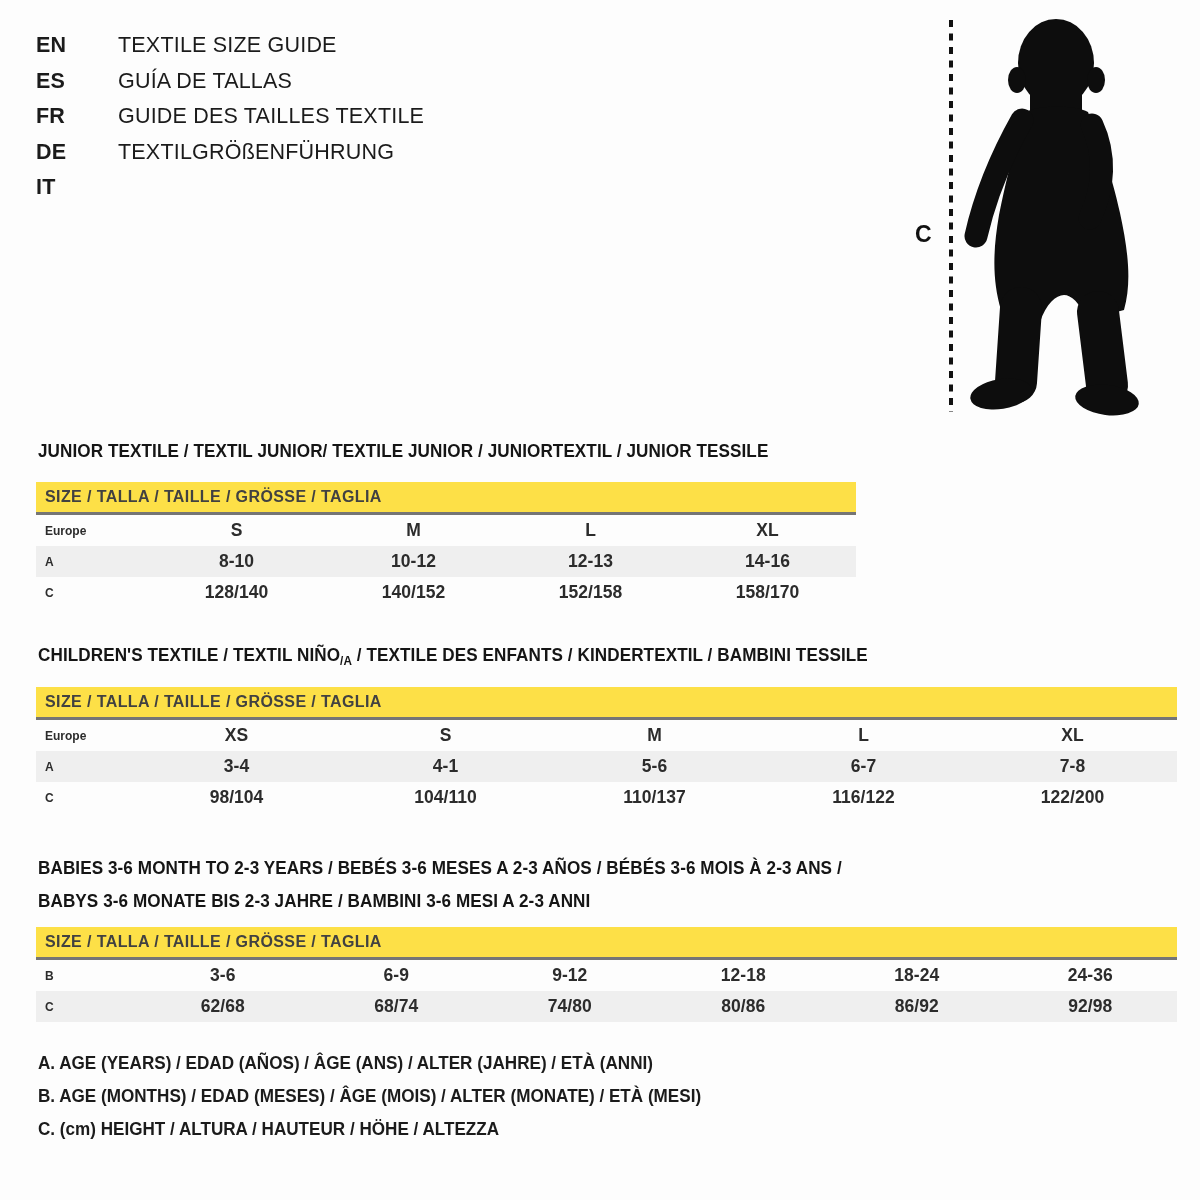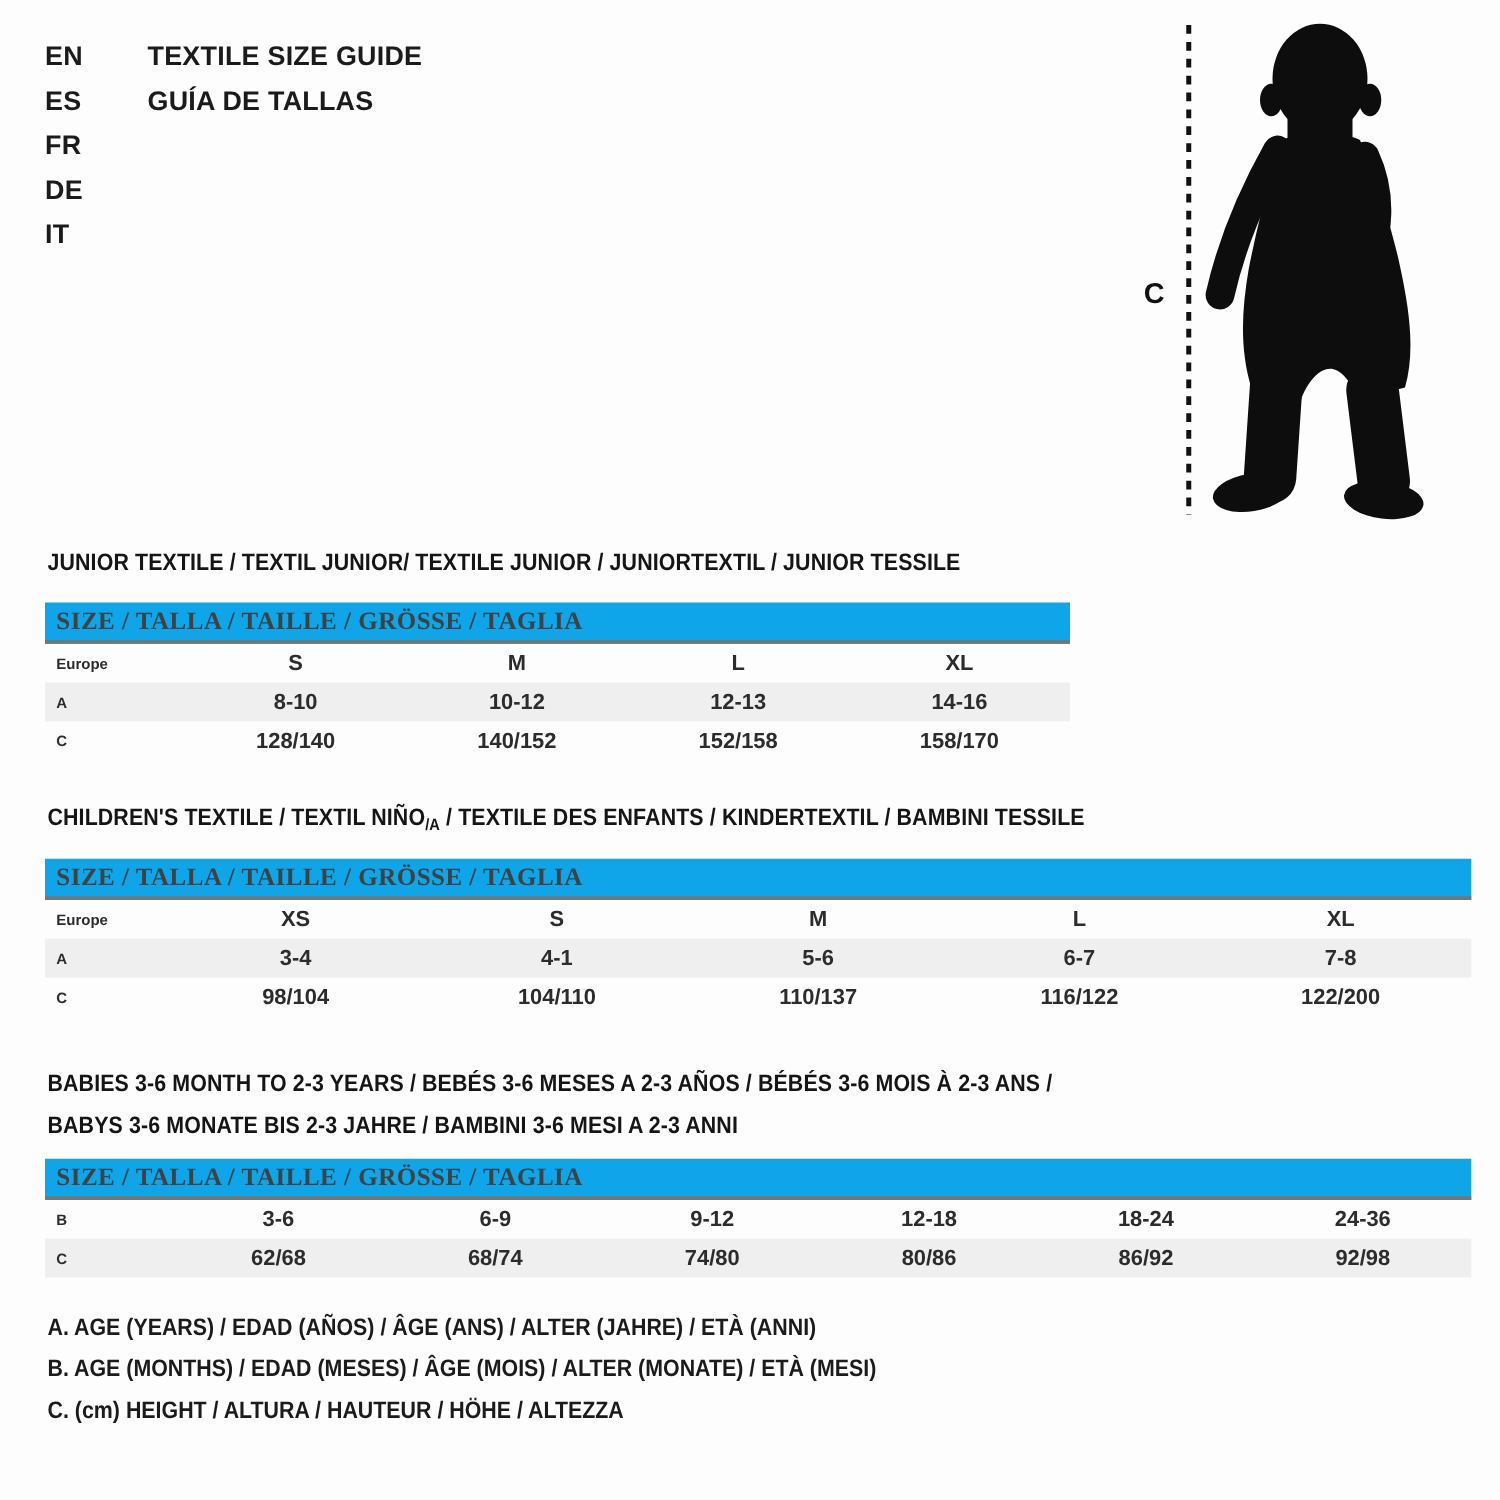--- a/index.html
+++ b/index.html
@@ -5,38 +5,38 @@
   html,body{margin:0;padding:0;background:#ffffff;}
   .page{
     position:relative;width:1200px;height:1200px;margin:0 auto;
     background:#fdfdfd;overflow:hidden;
     font-family:"Liberation Sans",sans-serif;color:#222;
   }
   
   .lang-list{position:absolute;left:36px;top:28px;}
   .lang-row{display:flex;height:35.5px;align-items:center;}
   .lang-code{width:82px;font-weight:bold;font-size:21.5px;color:#1b1b1b;letter-spacing:.2px;}
-  .lang-label{font-weight:bold;font-size:21.5px;color:#1b1b1b;letter-spacing:.2px;white-space:nowrap;text-align:center;}
+  .lang-label{font-weight:normal;font-size:21.5px;color:#1b1b1b;letter-spacing:.2px;white-space:nowrap;text-align:center;}
   
   .figure{position:absolute;left:880px;top:10px;width:280px;height:420px;}
   
   .section-title{
     position:absolute;left:38px;font-weight:bold;font-size:19px;color:#151515;
     white-space:nowrap;transform:scaleX(.9);transform-origin:left top;letter-spacing:.1px;
   }
   #junior-title{top:440px;}
   #children-title{top:644px;}
   #babies-title{top:851px;line-height:33px;}
   .sub-script{font-size:13px;vertical-align:-4px;}
   
   .tbl{position:absolute;left:36px;}
   .size-bar{
-    height:33px;background:#0ea5e9;border-bottom:3px solid #757575;box-sizing:border-box;
+    height:33px;background:#fde047;border-bottom:3px solid #757575;box-sizing:border-box;
     display:flex;align-items:center;padding-left:9px;
-    font-weight:bold;font-size:20px;color:#414141;letter-spacing:.4px;white-space:nowrap;font-family:Liberation Serif, serif;
+    font-weight:bold;font-size:16px;color:#414141;letter-spacing:.4px;white-space:nowrap;
   }
   .row{display:grid;height:31px;align-items:center;font-weight:bold;font-size:17.5px;color:#2c2c2c;}
   .row.shaded{background:#efefef;}
   .cell{overflow:hidden;white-space:nowrap;}
   .cell.lbl{padding-left:9px;text-align:left;font-size:12px;}
   .cell.val{text-align:center;}
   .tbl-junior{top:482px;width:820px;}
   .tbl-junior .row{grid-template-columns:112px repeat(4,177px);}
   .tbl-children{top:687px;width:1141px;}
   .tbl-children .row{grid-template-columns:96px repeat(5,209px);}
@@ -58,23 +58,25 @@
     <div class="lang-row">
       <span class="lang-code">EN</span>
       <span class="lang-label">TEXTILE SIZE GUIDE</span>
     </div>
     <div class="lang-row">
       <span class="lang-code">ES</span>
       <span class="lang-label">GUÍA DE TALLAS</span>
     </div>
     <div class="lang-row">
       <span class="lang-code">FR</span>
+      <span class="lang-label">GUIDE DES TAILLES TEXTILE</span>
     </div>
     <div class="lang-row">
       <span class="lang-code">DE</span>
+      <span class="lang-label">TEXTILGRÖßENFÜHRUNG</span>
     </div>
     <div class="lang-row">
       <span class="lang-code">IT</span>
     </div>
   </div>
 
   <svg class="figure" viewBox="0 0 280 420" aria-hidden="true">
     <line x1="71" y1="10" x2="71" y2="402" stroke="#111111" stroke-width="4" stroke-dasharray="7 6.5"></line>
     <text x="35" y="232" font-size="23" font-weight="bold" fill="#111111">C</text>
     <g fill="#0d0d0d" stroke="none">

